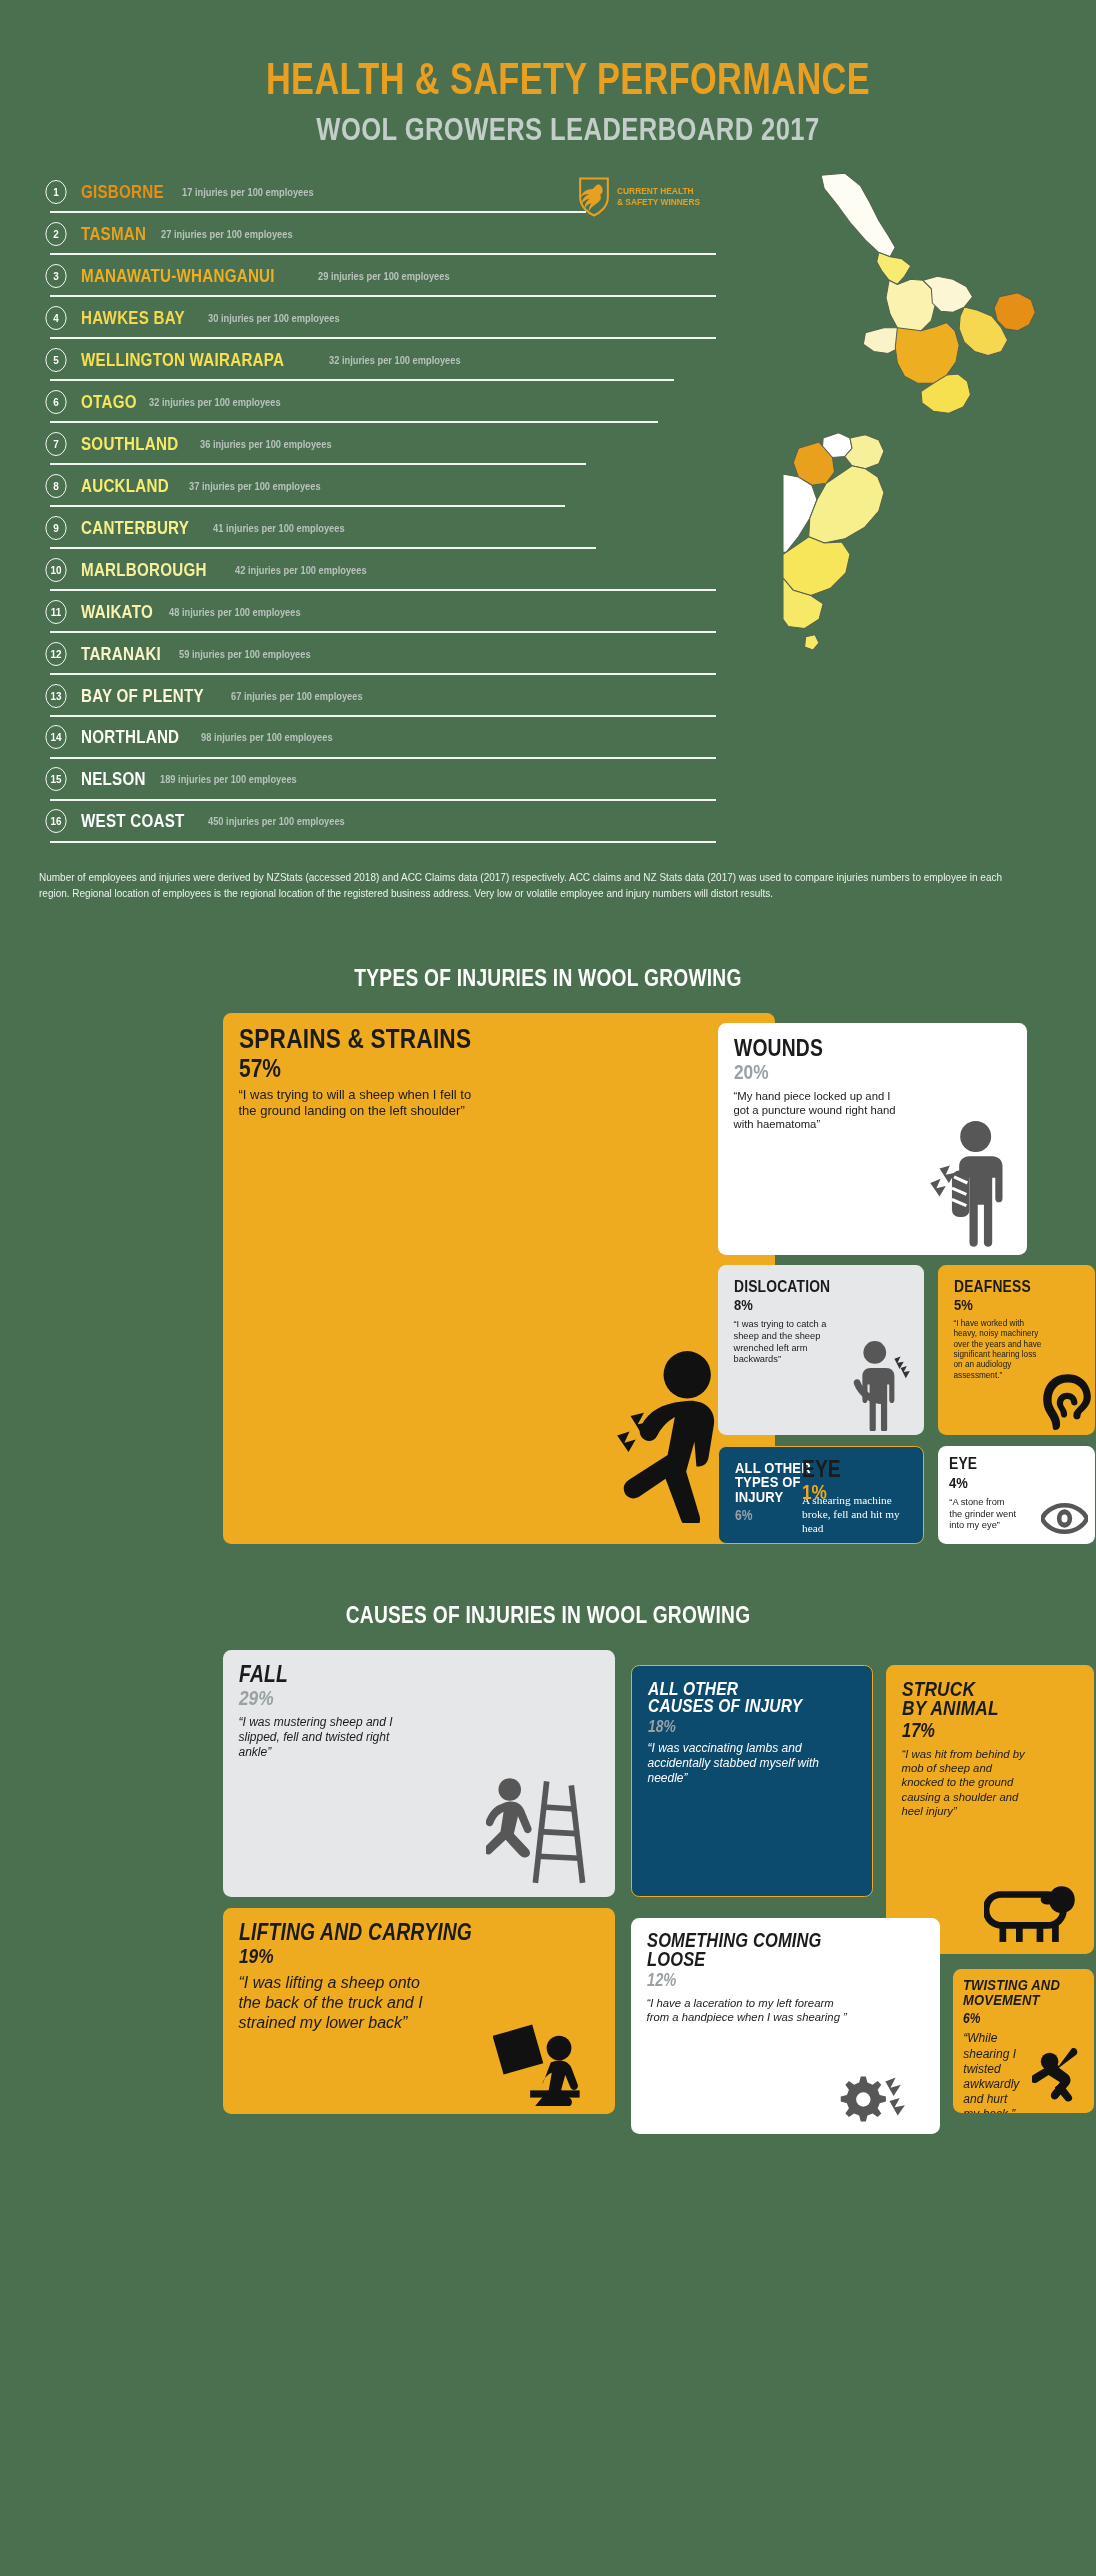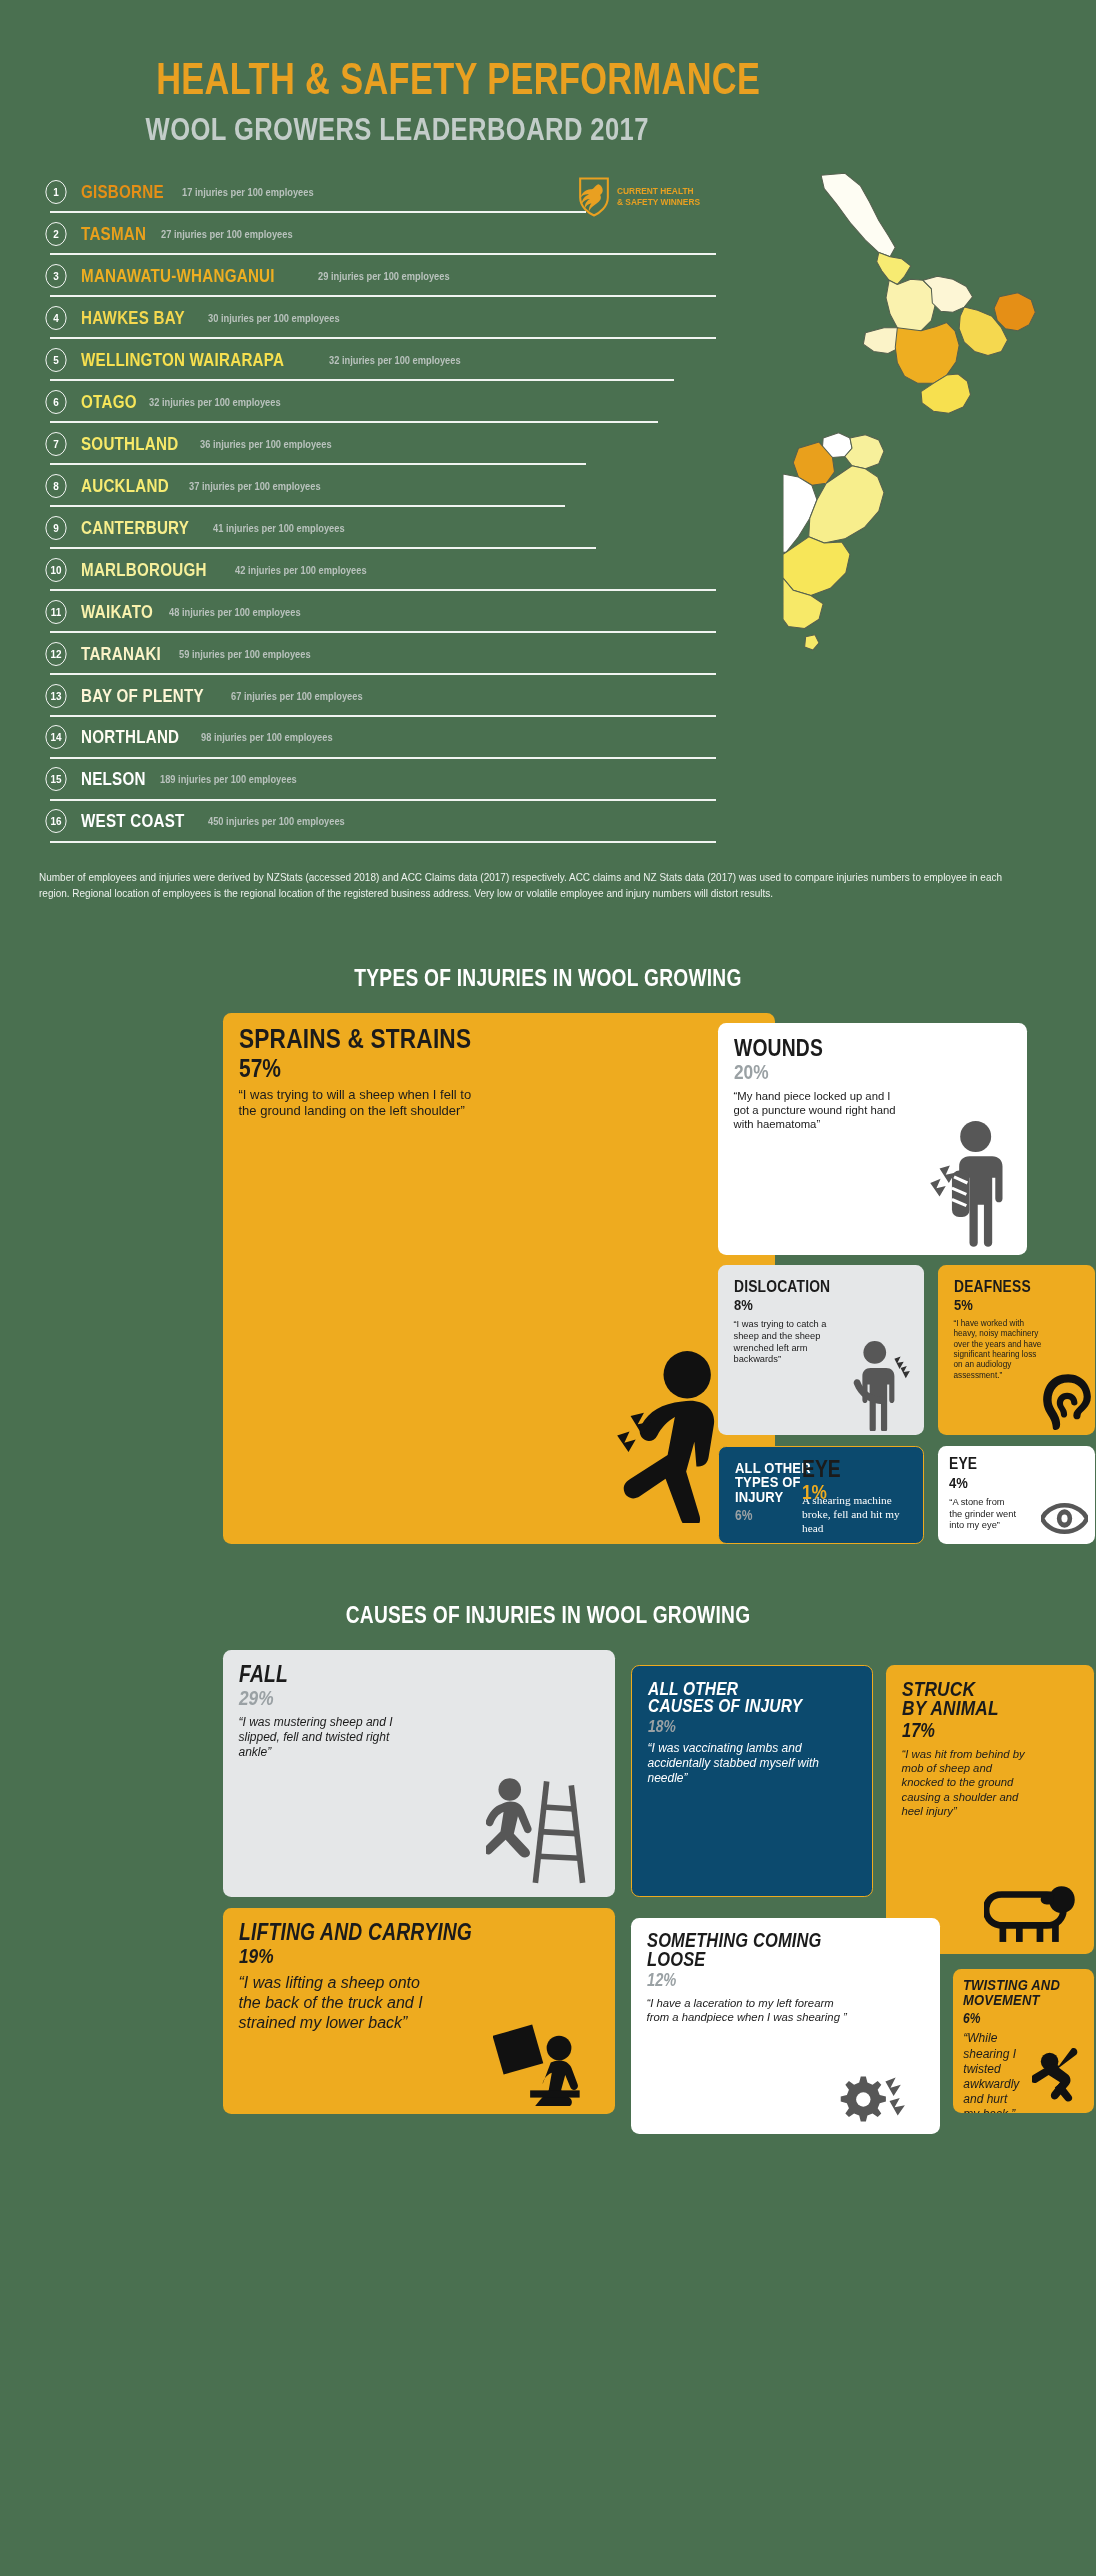--- a/index.html
+++ b/index.html
@@ -6,21 +6,21 @@
   html, body { background: #4a7050; }
   body {
     width: 1096px;
     font-family: "Liberation Sans", sans-serif;
     color: #ffffff;
     -webkit-font-smoothing: antialiased;
   }
   .page { width: 1096px; min-height: 2868px; background: #4a7050; position: relative; padding-bottom: 62px; }
 
   
-  .header { padding-top: 54px; text-align: left; padding-left: 40px; }
+  .header { padding-top: 54px; text-align: center; padding-left: 40px; }
   .title-main {
     font-size: 44px; font-weight: 700; letter-spacing: 0.5px;
     color: #e9a021; transform: scaleX(0.78); transform-origin: center;
     white-space: nowrap;
   }
   .title-sub {
     font-size: 32px; font-weight: 700; letter-spacing: 0.5px; margin-top: 7.2px;
     color: #c3cdc9; transform: scaleX(0.80); transform-origin: center;
     white-space: nowrap;
   }

